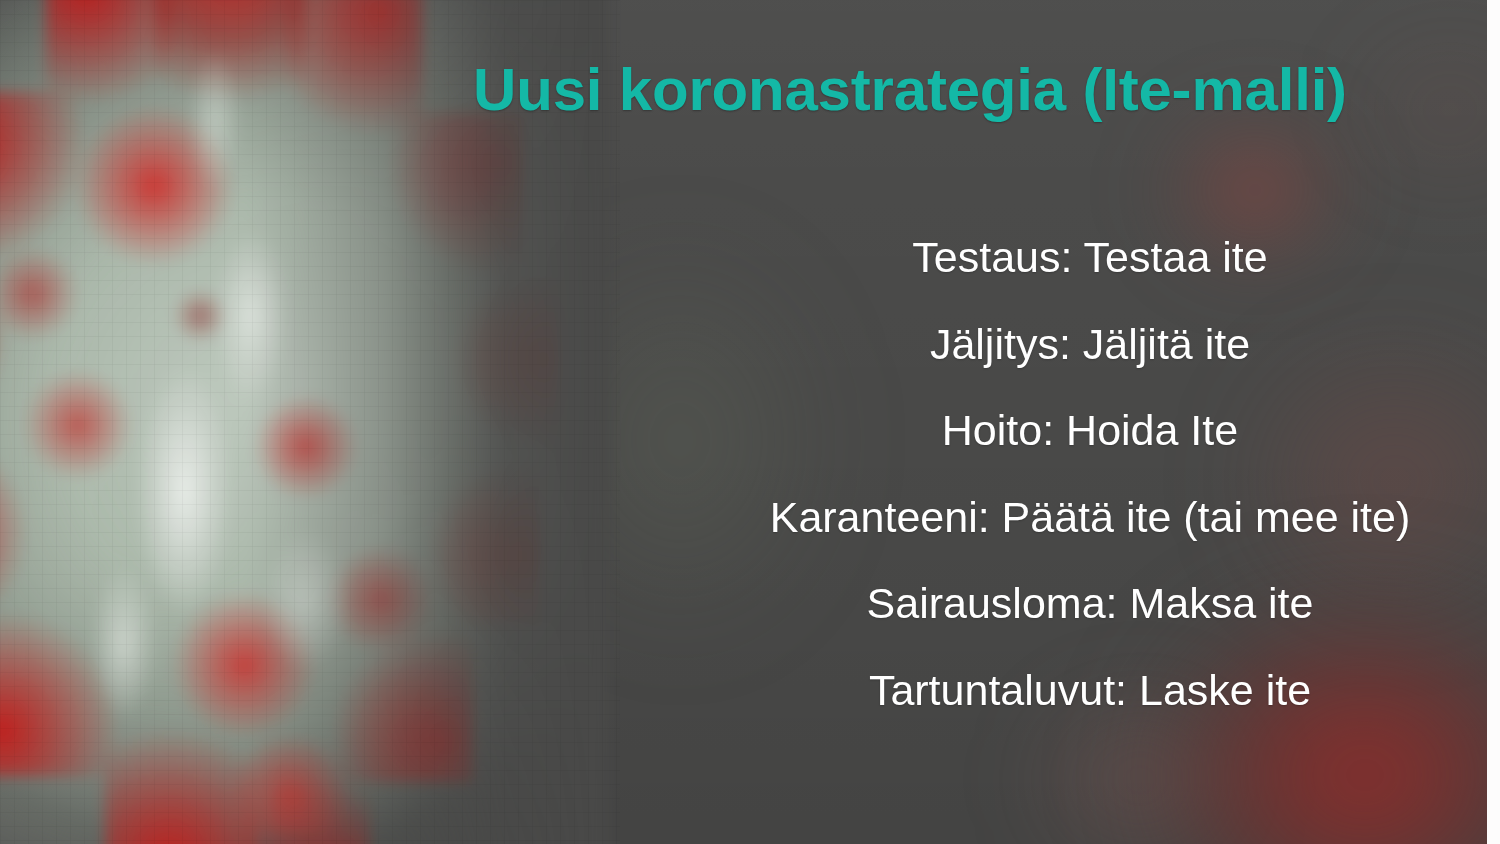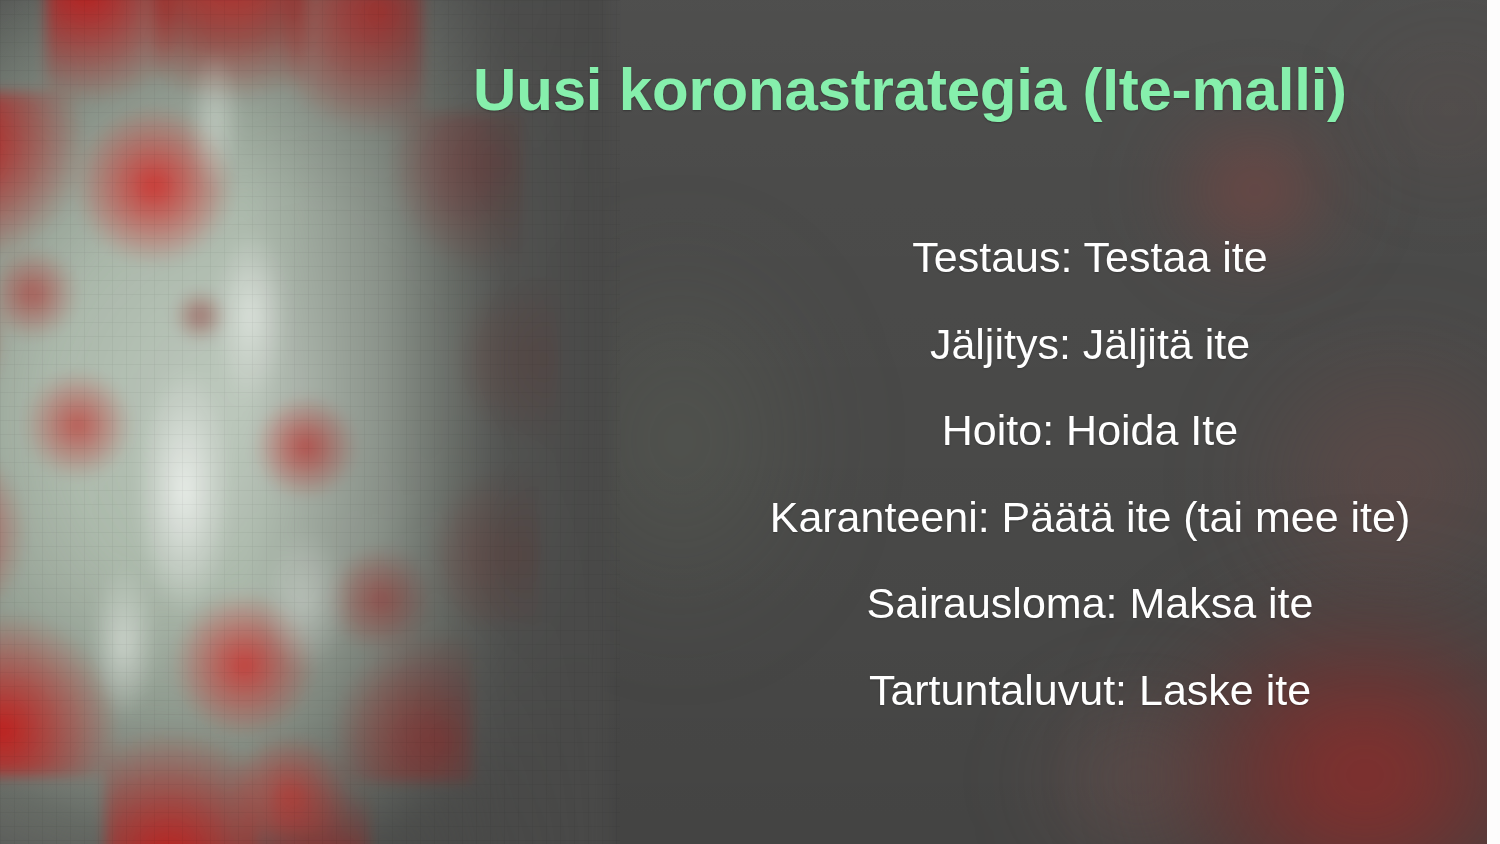--- a/index.html
+++ b/index.html
@@ -190,21 +190,21 @@
     background: #fdfcfc;
   }
 
   
   .title {
     position: absolute;
     left: 360px;
     top: 58px;
     width: 1100px;
     text-align: center;
-    color: #86efac;
+    color: #14b8a6;
     font-family: "Liberation Sans", "DejaVu Sans", sans-serif;
     font-weight: bold;
     font-size: 60px;
     letter-spacing: -0.2px;
     line-height: 1.05;
     white-space: nowrap;
     text-shadow: 0 1px 2px rgba(0,0,0,0.30);
   }
 
   .bullet-list {

